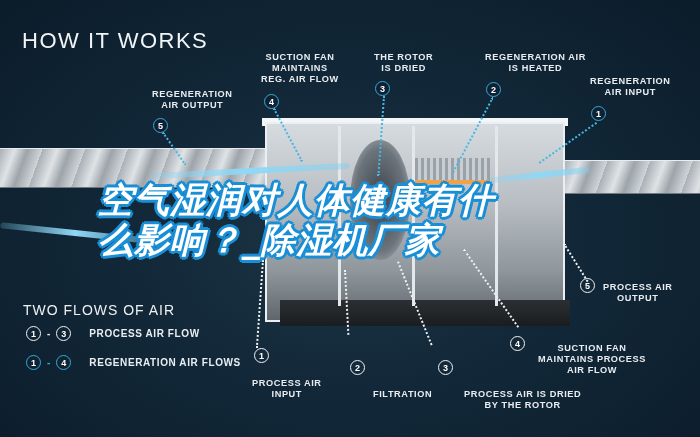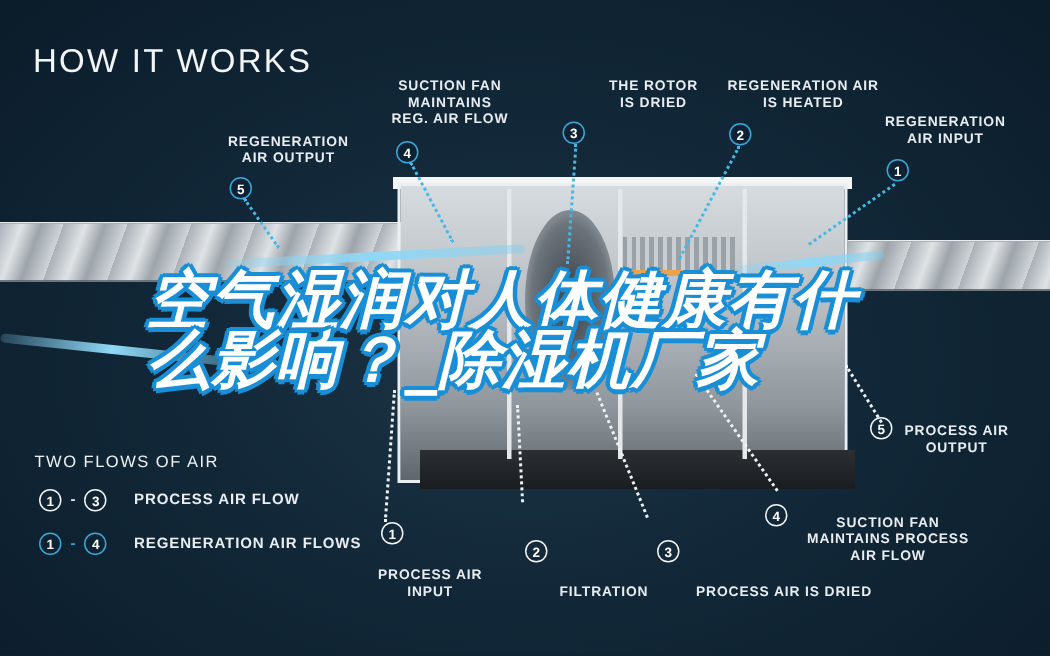--- a/index.html
+++ b/index.html
@@ -60,27 +60,27 @@
     position: absolute; height: 6px; border-radius: 3px;
     background: linear-gradient(90deg, rgba(120,205,240,0.2), #8fd8f6, rgba(120,205,240,0.4));
   }
   .leader {
     position: absolute; width: 0; border-left: 2px dotted #48b7e3; transform-origin: top left;
   }
   .leader.white { border-left-color: #eef1f3; }
   
   .overlay {
     position: absolute; left: 98px; top: 180px; width: 520px;
-    color: #ffffff; font-size: 42px; font-weight: bold; line-height: 40px;
+    color: #ffffff; font-size: 35px; font-weight: bold; line-height: 40px;
     font-family: "DejaVu Sans", sans-serif; letter-spacing: 1px;
     text-shadow: 0 0 3px #1a8fd6, 2px 2px 0 #1a8fd6, -2px -2px 0 #1a8fd6, 2px -2px 0 #1a8fd6, -2px 2px 0 #1a8fd6, 3px 0 0 #1a8fd6, -3px 0 0 #1a8fd6, 0 3px 0 #1a8fd6, 0 -3px 0 #1a8fd6;
     font-style: italic;
   }
   .legend-title {
-    position: absolute; left: 23px; top: 302px; color: #eef1f3; font-size: 11px;
+    position: absolute; left: 23px; top: 302px; color: #eef1f3; font-size: 14px;
     letter-spacing: 1px;
   }
   .legend-row { position: absolute; left: 26px; display: flex; align-items: center; gap: 6px; }
   .legend-row .b {
     width: 15px; height: 15px; border-radius: 50%; box-sizing: border-box;
     border: 1.6px solid #f1f3f5; color: #fff; font-size: 9px; font-weight: bold;
     display: flex; align-items: center; justify-content: center;
   }
   .legend-row.blue .b { border-color: #3aa8d8; }
   .legend-row .dash { color: #e5e9ed; font-size: 10px; font-weight: bold; }
@@ -127,21 +127,21 @@
   </div>
   <div class="badge" style="left:153px; top:118px;">5</div>
 
   <div class="label" style="left:261px; top:52px;">
     <div>SUCTION FAN</div>
     <div>MAINTAINS</div>
     <div>REG. AIR FLOW</div>
   </div>
   <div class="badge" style="left:264px; top:94px;">4</div>
 
-  <div class="label" style="left:374px; top:52px;margin-left:32px;">
+  <div class="label" style="left:374px; top:52px;">
     <div>THE ROTOR</div>
     <div>IS DRIED</div>
   </div>
   <div class="badge" style="left:375px; top:81px;">3</div>
 
   <div class="label" style="left:485px; top:52px;">
     <div>REGENERATION AIR</div>
     <div>IS HEATED</div>
   </div>
   <div class="badge" style="left:486px; top:82px;">2</div>
@@ -159,20 +159,21 @@
   </div>
 
   <div class="badge white" style="left:350px; top:360px;">2</div>
   <div class="label" style="left:349px; top:389px;padding-left:24px;">
     <div>FILTRATION</div>
   </div>
 
   <div class="badge white" style="left:438px; top:360px;">3</div>
   <div class="label" style="left:437px; top:389px;margin-left:27px;">
     <div>PROCESS AIR IS DRIED</div>
+    <div>BY THE ROTOR</div>
   </div>
 
   <div class="badge white" style="left:510px; top:336px;">4</div>
   <div class="label" style="left:538px; top:343px;">
     <div>SUCTION FAN</div>
     <div>MAINTAINS PROCESS</div>
     <div>AIR FLOW</div>
   </div>
 
   <div class="badge white" style="left:580px; top:278px;">5</div>

